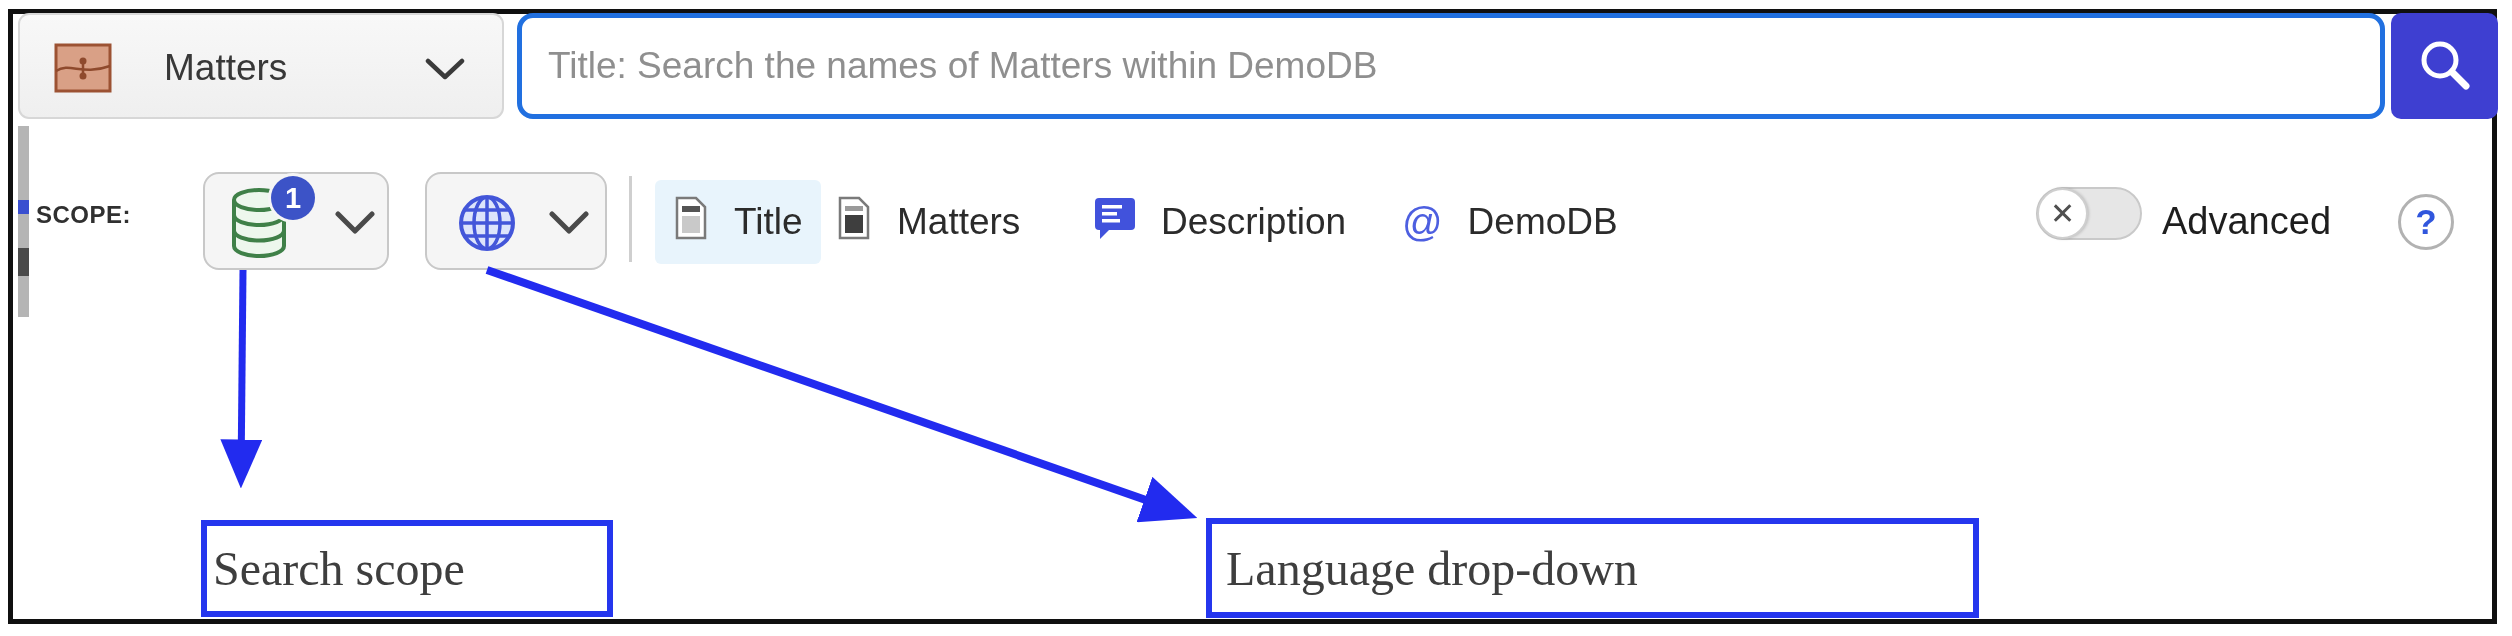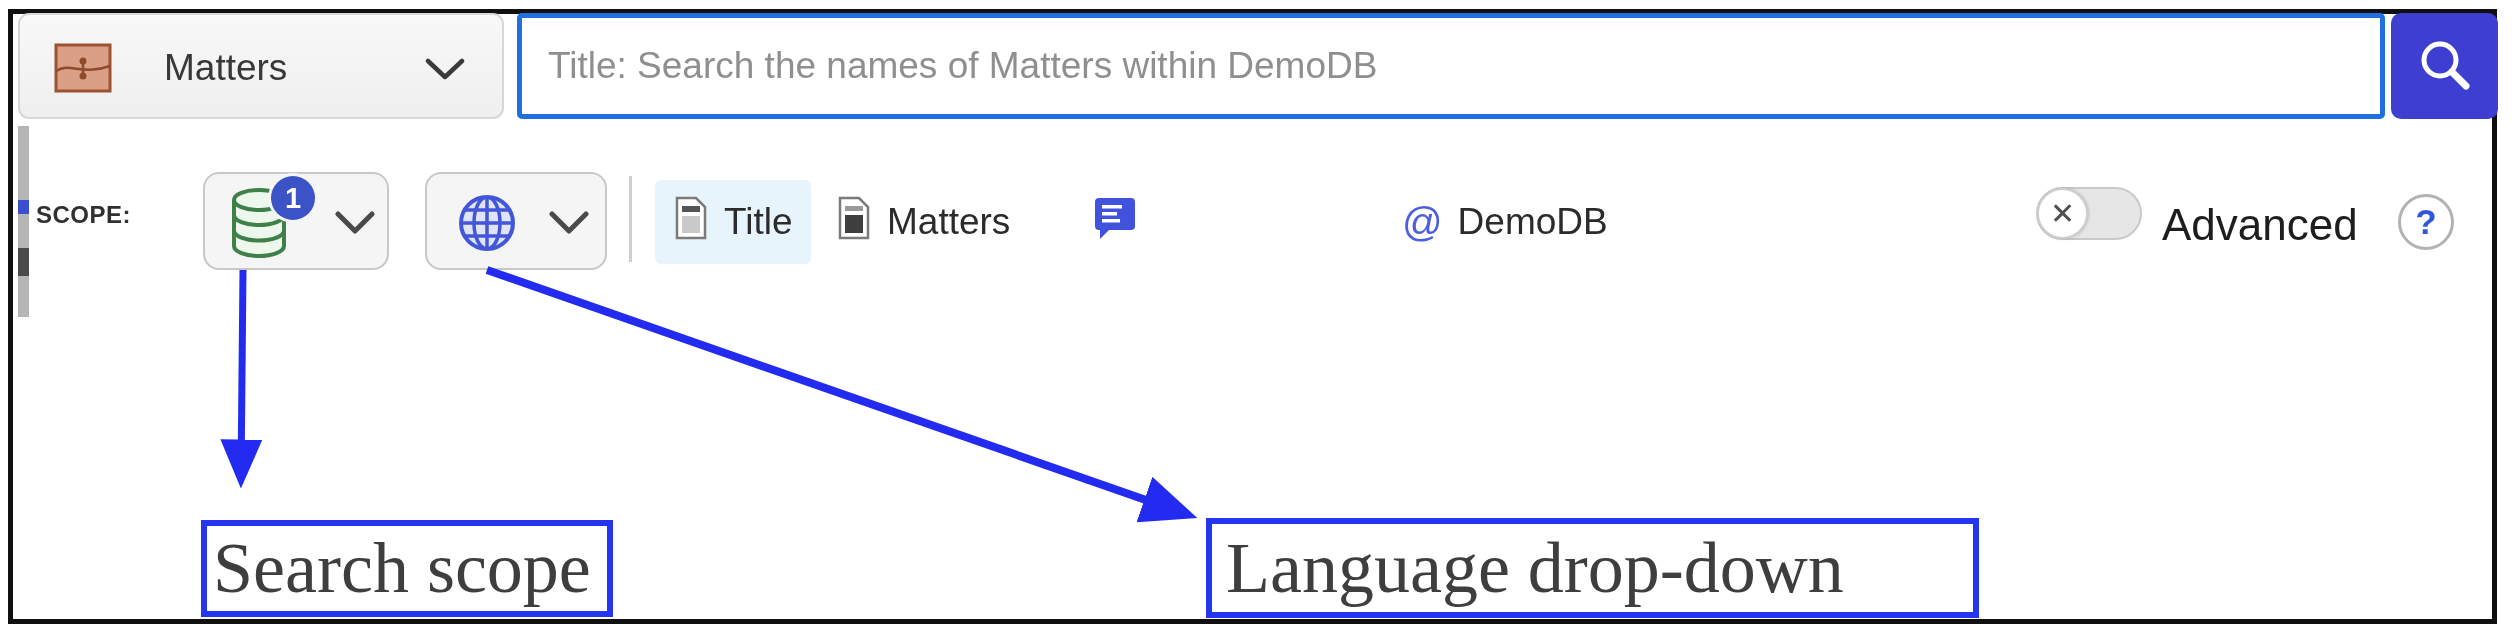--- a/index.html
+++ b/index.html
@@ -26,21 +26,21 @@
   }
   .briefcase{left:34px;top:27px;width:58px;height:52px;}
   .collection-label{
     left:144px;top:0;height:106px;line-height:106px;
     font-size:37px;color:#383838;
   }
   .collection-chevron{left:405px;top:43px;width:40px;height:22px;}
 
   .search-input{
     left:517px;top:13px;width:1868px;height:106px;
-    border:5px solid #2170e0;border-radius:5px;
+    border:5px solid #2170e0;border-radius:16px;
     background:#ffffff;outline:none;
     padding:0 0 0 26px;font-size:37px;color:#333;
     font-family:"Liberation Sans", sans-serif;
   }
   .search-input::placeholder{color:#8f8f8f;opacity:1;}
 
   .search-btn{
     left:2391px;top:13px;width:107px;height:106px;
     background:#3e3fd1;border:none;border-radius:10px;
     display:flex;align-items:center;justify-content:center;cursor:pointer;
@@ -69,55 +69,55 @@
     box-shadow:0 0 0 3px #f5f5f5;
   }
   .globe-icon{left:28px;top:17px;width:64px;height:64px;}
   .btn-chevron{top:37px;width:40px;height:24px;}
   .drop-btn.scope .btn-chevron{left:130px;}
   .drop-btn.lang .btn-chevron{left:122px;}
 
   .vdivider{left:629px;top:176px;width:3px;height:86px;background:#cfcfcf;}
 
   .filter{
-    top:180px;height:84px;display:flex;align-items:center;gap:15px;
+    top:180px;height:84px;display:flex;align-items:center;gap:25px;
     font-size:37px;color:#2b2b2b;cursor:pointer;
   }
   .filter.active{background:#e8f4fc;border-radius:6px;padding:0 18px;}
   .filter-title{left:655px;}
   .filter-keyword{left:836px;}
   .filter-description{left:1094px;}
   .filter-owner{left:1402px;}
   .at-glyph{font-size:40px;color:#4d5fe0;line-height:1;}
 
   .toggle{
     left:2036px;top:187px;width:106px;height:53px;border-radius:27px;
     background:#e6e6e6;border:2px solid #c9c9c9;cursor:pointer;
   }
   .toggle-knob{
     position:absolute;left:-1px;top:-1px;width:51px;height:51px;border-radius:50%;
     background:#ffffff;border:2px solid #cfcfcf;box-sizing:border-box;
     display:flex;align-items:center;justify-content:center;
     font-size:30px;color:#4f4f4f;box-shadow:1px 0 3px rgba(0,0,0,.18);
   }
-  .advanced-label{left:2162px;top:200px;font-size:44px;color:#1e1e1e;}
+  .advanced-label{left:2162px;top:200px;font-size:38px;color:#1e1e1e;}
   .help-btn{
     left:2398px;top:194px;width:56px;height:56px;border-radius:50%;
     background:#fff;border:3px solid #b2b2b2;cursor:pointer;
     display:flex;align-items:center;justify-content:center;
     font-size:35px;font-weight:700;color:#3056dd;
     font-family:"Liberation Sans", sans-serif;
   }
 
   
   .callout{
     border:6px solid #2536ee;background:#ffffff;
     display:flex;align-items:center;
     font-family:"Liberation Serif","DejaVu Serif",serif;
-    font-size:72px;color:#3e3e3e;white-space:nowrap;
+    font-size:48px;color:#3e3e3e;white-space:nowrap;
   }
   .callout.scope-box{left:201px;top:520px;width:412px;height:97px;padding-left:6px;}
   .callout.lang-box{left:1206px;top:518px;width:773px;height:100px;padding-left:14px;}
 
   .overlay{position:absolute;left:0;top:0;pointer-events:none;}
 </style>
 </head>
 <body>
 
 <div class="abs frame"></div>
@@ -229,20 +229,21 @@
 <div class="abs filter filter-description">
   <span>
     <svg width="42" height="42" viewBox="0 0 42 42">
       <rect x="1" y="1" width="40" height="32" rx="4" fill="#4152dc"></rect>
       <polygon points="6,31 17,31 6,42" fill="#4152dc"></polygon>
       <rect x="8" y="8" width="20" height="3.5" fill="#ffffff"></rect>
       <rect x="8" y="15" width="15" height="3.5" fill="#ffffff"></rect>
       <rect x="8" y="22" width="18" height="3.5" fill="#ffffff"></rect>
     </svg>
   </span>
+  <span>Description</span>
 </div>
 
 <div class="abs filter filter-owner">
   <span class="at-glyph">@</span>
   <span>DemoDB</span>
 </div>
 
 <div class="abs toggle">
   <span class="toggle-knob">✕</span>
 </div>

